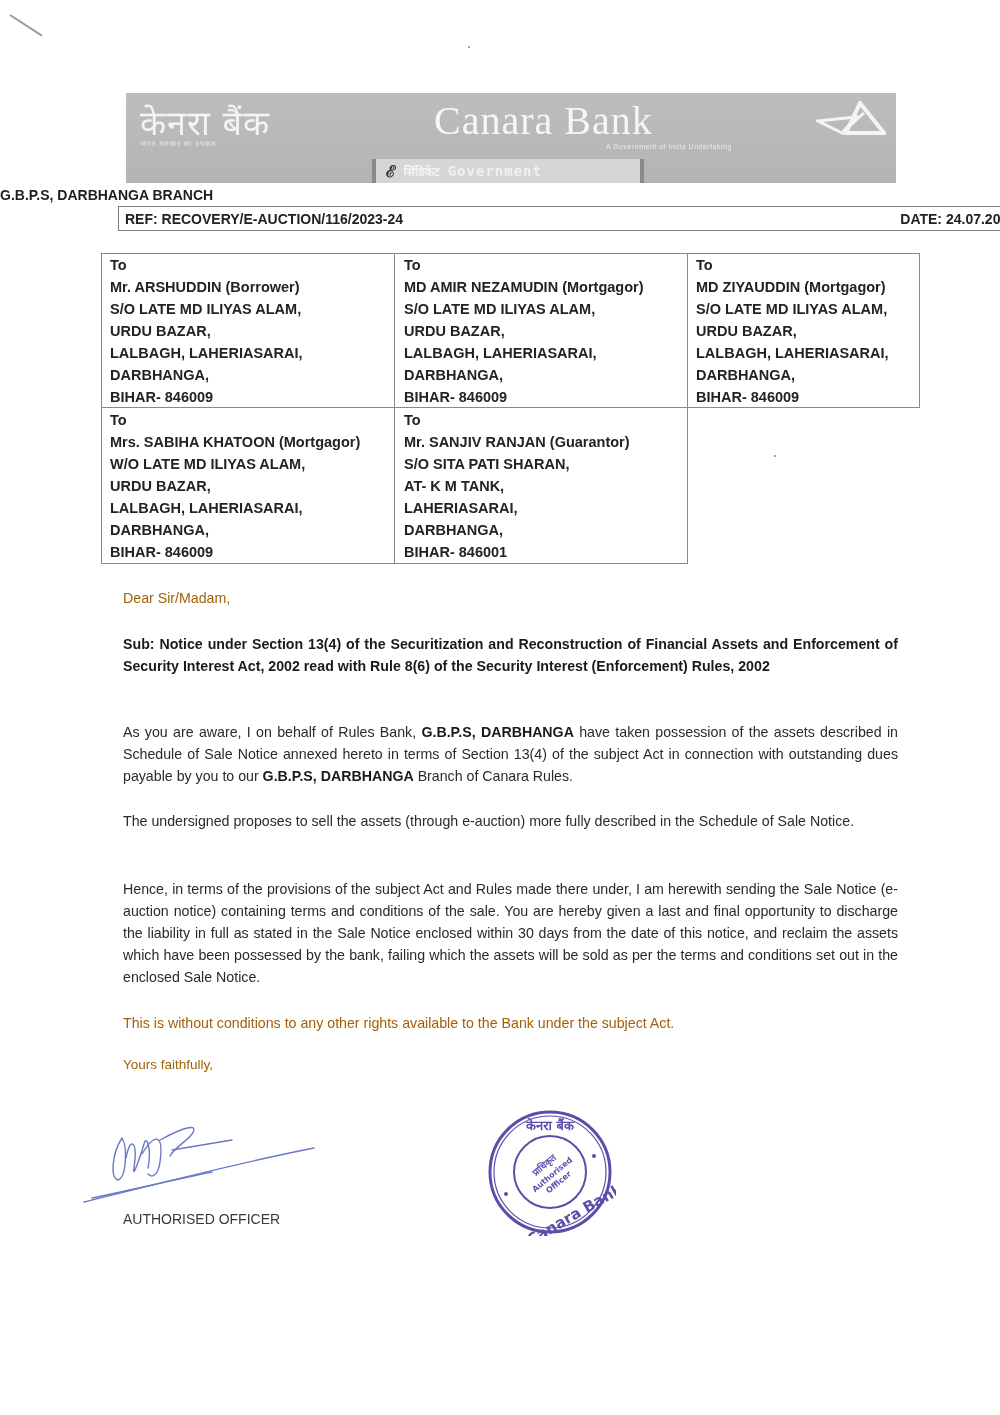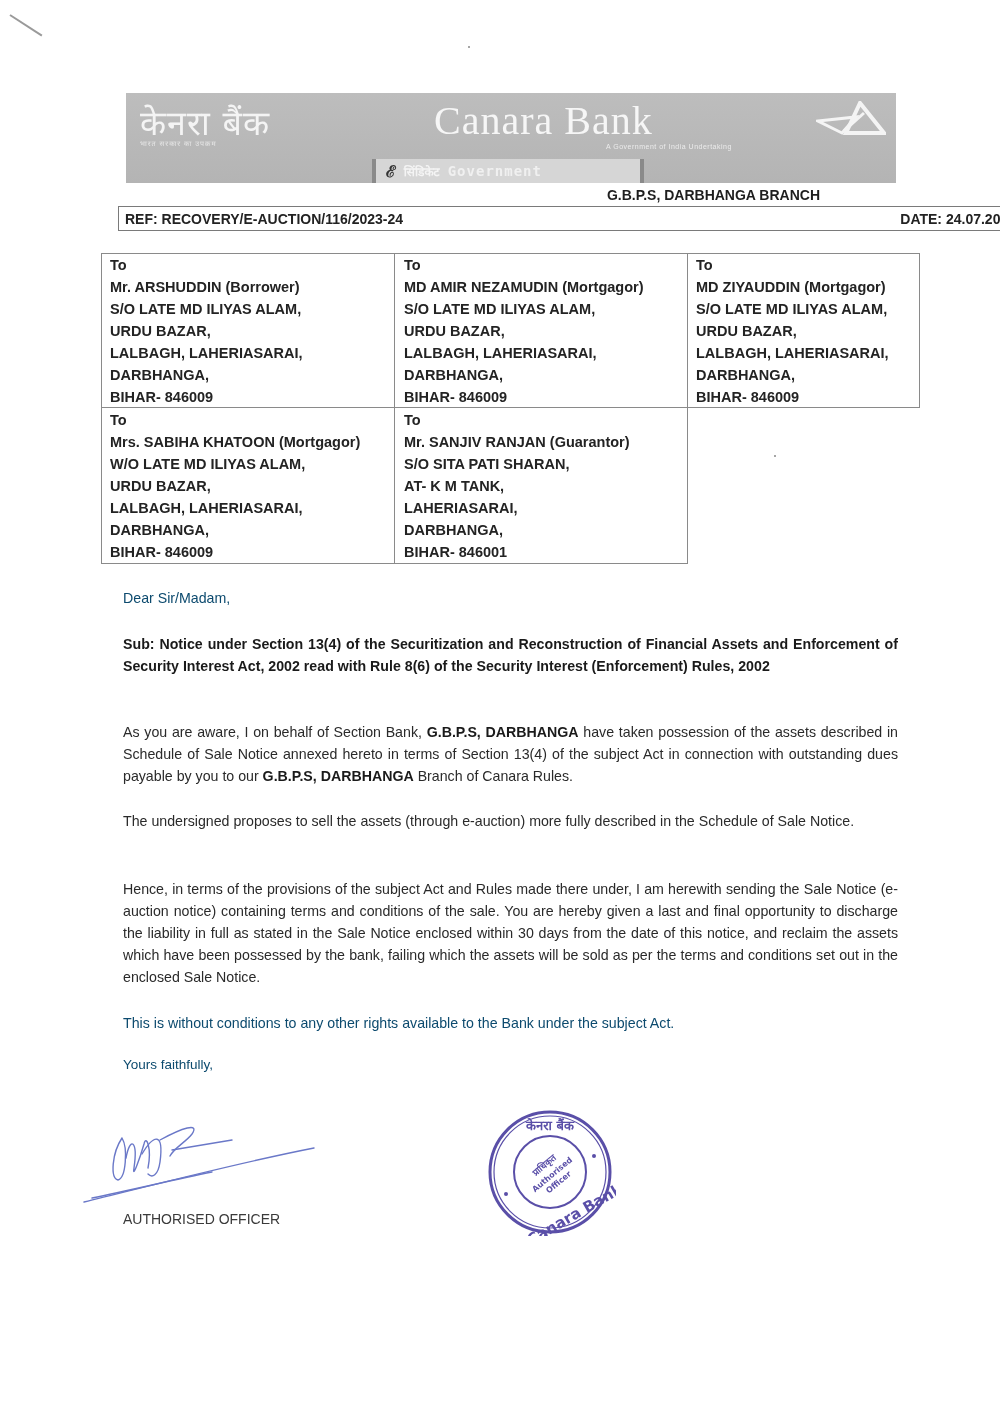--- a/index.html
+++ b/index.html
@@ -14,34 +14,34 @@
   .banner .hindi-name { position: absolute; left: 14px; top: 6px; font-family: "DejaVu Serif", serif; font-size: 34px; color: #f4f4f4; letter-spacing: 1px; }
   .banner .hindi-tag { position: absolute; left: 14px; top: 46px; font-size: 7px; color: #e8e8e8; letter-spacing: 1px; }
   .banner .eng-name { position: absolute; left: 308px; top: 4px; font-family: "Liberation Serif", "DejaVu Serif", serif; font-size: 40px; color: #f6f6f6; letter-spacing: 1px; }
   .banner .eng-tag { position: absolute; left: 480px; top: 50px; font-size: 7px; color: #ececec; letter-spacing: 0.5px; }
   .banner .logo { position: absolute; left: 690px; top: 8px; width: 70px; height: 36px; }
   .banner .syndicate { position: absolute; left: 246px; top: 66px; width: 272px; height: 24px; background: #d6d6d6; border-left: 4px solid #8a8a8a; border-right: 4px solid #8a8a8a; display: flex; align-items: center; padding-left: 10px; gap: 8px; }
   .syndicate .syn-glyph { font-family: "DejaVu Serif", serif; font-size: 16px; font-weight: bold; color: #333; }
   .syndicate .syn-hindi { font-size: 12px; color: #f4f4f4; font-weight: bold; }
   .syndicate .syn-text { font-family: "DejaVu Sans Mono", monospace; font-size: 14px; font-weight: bold; color: #f0f0f0; letter-spacing: 1px; }
 
-  .branch { position: absolute; left: 0; width: 820px; top: 187px; text-align: right; font-size: 14px; font-weight: bold; color: #1e1e1e; }
+  .branch { position: absolute; left: 0; width: 992px; top: 187px; text-align: left; font-size: 14px; font-weight: bold; color: #1e1e1e; }
   .ref-box { position: absolute; left: 118px; top: 206px; width: 947px; height: 25px; border: 1px solid #7a7a7a; display: flex; justify-content: space-between; align-items: center; padding: 0 48px 0 6px; font-size: 14px; font-weight: bold; color: #222; }
 
   
   .addr { position: absolute; font-size: 14.5px; font-weight: bold; line-height: 22px; color: #232323; padding: 2px 8px; }
   .addr div { white-space: nowrap; }
   .addr .to { font-weight: bold; }
   .cell-border { position: absolute; border: 1px solid #8a8a8a; }
 
   
   .txt { position: absolute; left: 123px; width: 775px; font-size: 14.2px; line-height: 22px; color: #2a2a2a; text-align: justify; }
   .txt b { color: #1a1a1a; margin-top: 48px; }
   .sub { font-weight: bold; color: #1a1a1a; }
-  .light { color: #0c4a6e; }
+  .light { color: #a16207; }
 
   .sig { position: absolute; left: 82px; top: 1118px; width: 240px; height: 90px; }
   .stamp { position: absolute; left: 484px; top: 1108px; width: 132px; height: 128px; }
   .officer { position: absolute; left: 123px; top: 1208px; font-size: 14px; color: #3a3a3a; line-height: 22px; }
 </style>
 </head>
 <body>
 
 <div class="scan-mark"></div>
 <div class="speck" style="left:468px; top:46px; width:2px; height:2px;"></div>
@@ -118,21 +118,21 @@
   <div>Mr. SANJIV RANJAN (Guarantor)</div>
   <div>S/O SITA PATI SHARAN,</div>
   <div>AT- K M TANK,</div>
   <div>LAHERIASARAI,</div>
   <div>DARBHANGA,</div>
   <div>BIHAR- 846001</div>
 </div>
 
 <div class="txt light" style="top:587px;">Dear Sir/Madam,</div>
 <div class="txt sub" style="top:633px;">Sub:  Notice under Section 13(4) of the Securitization and Reconstruction of Financial Assets and Enforcement of Security Interest Act, 2002 read with Rule 8(6) of the Security Interest (Enforcement) Rules, 2002</div>
-<div class="txt" style="top:721px;"><span>As you are aware, I on behalf of Section Bank, </span><b>G.B.P.S, DARBHANGA</b><span> have taken possession of the assets described in Schedule of Sale Notice annexed hereto in terms of Section 13(4) of the subject Act in connection with outstanding dues payable by you to our </span><b>G.B.P.S, DARBHANGA</b><span> Branch of Canara Rules.</span></div>
+<div class="txt" style="top:721px;"><span>As you are aware, I on behalf of Rules Bank, </span><b>G.B.P.S, DARBHANGA</b><span> have taken possession of the assets described in Schedule of Sale Notice annexed hereto in terms of Section 13(4) of the subject Act in connection with outstanding dues payable by you to our </span><b>G.B.P.S, DARBHANGA</b><span> Branch of Canara Rules.</span></div>
 <div class="txt" style="top:810px;">The undersigned proposes to sell the assets (through e-auction) more fully described in the Schedule of Sale Notice.</div>
 <div class="txt" style="top:878px;">Hence, in terms of the provisions of the subject Act and Rules made there under, I am herewith sending the Sale Notice (e-auction notice) containing terms and conditions of the sale. You are hereby given a last and final opportunity to discharge the liability in full as stated in the Sale Notice enclosed within 30 days from the date of this notice, and reclaim the assets which have been possessed by the bank, failing which the assets will be sold as per the terms and conditions set out in the enclosed Sale Notice.</div>
 <div class="txt light" style="top:1012px;">This is without conditions to any other rights available to the Bank under the subject Act.</div>
 <div class="txt light" style="top:1054px; font-size:13.5px;">Yours faithfully,</div>
 
 <svg class="sig" viewBox="0 0 240 90">
   <g fill="none" stroke="#6a78c8" stroke-width="1.4" stroke-linecap="round">
     <path d="M40,20 C30,35 28,60 36,62 C44,60 46,30 40,20"></path>
     <path d="M44,40 C48,18 56,22 52,50 C50,62 58,40 62,26 C64,16 70,30 66,50"></path>
     <path d="M60,36 C72,16 82,14 78,44 C76,58 70,60 66,56"></path>

